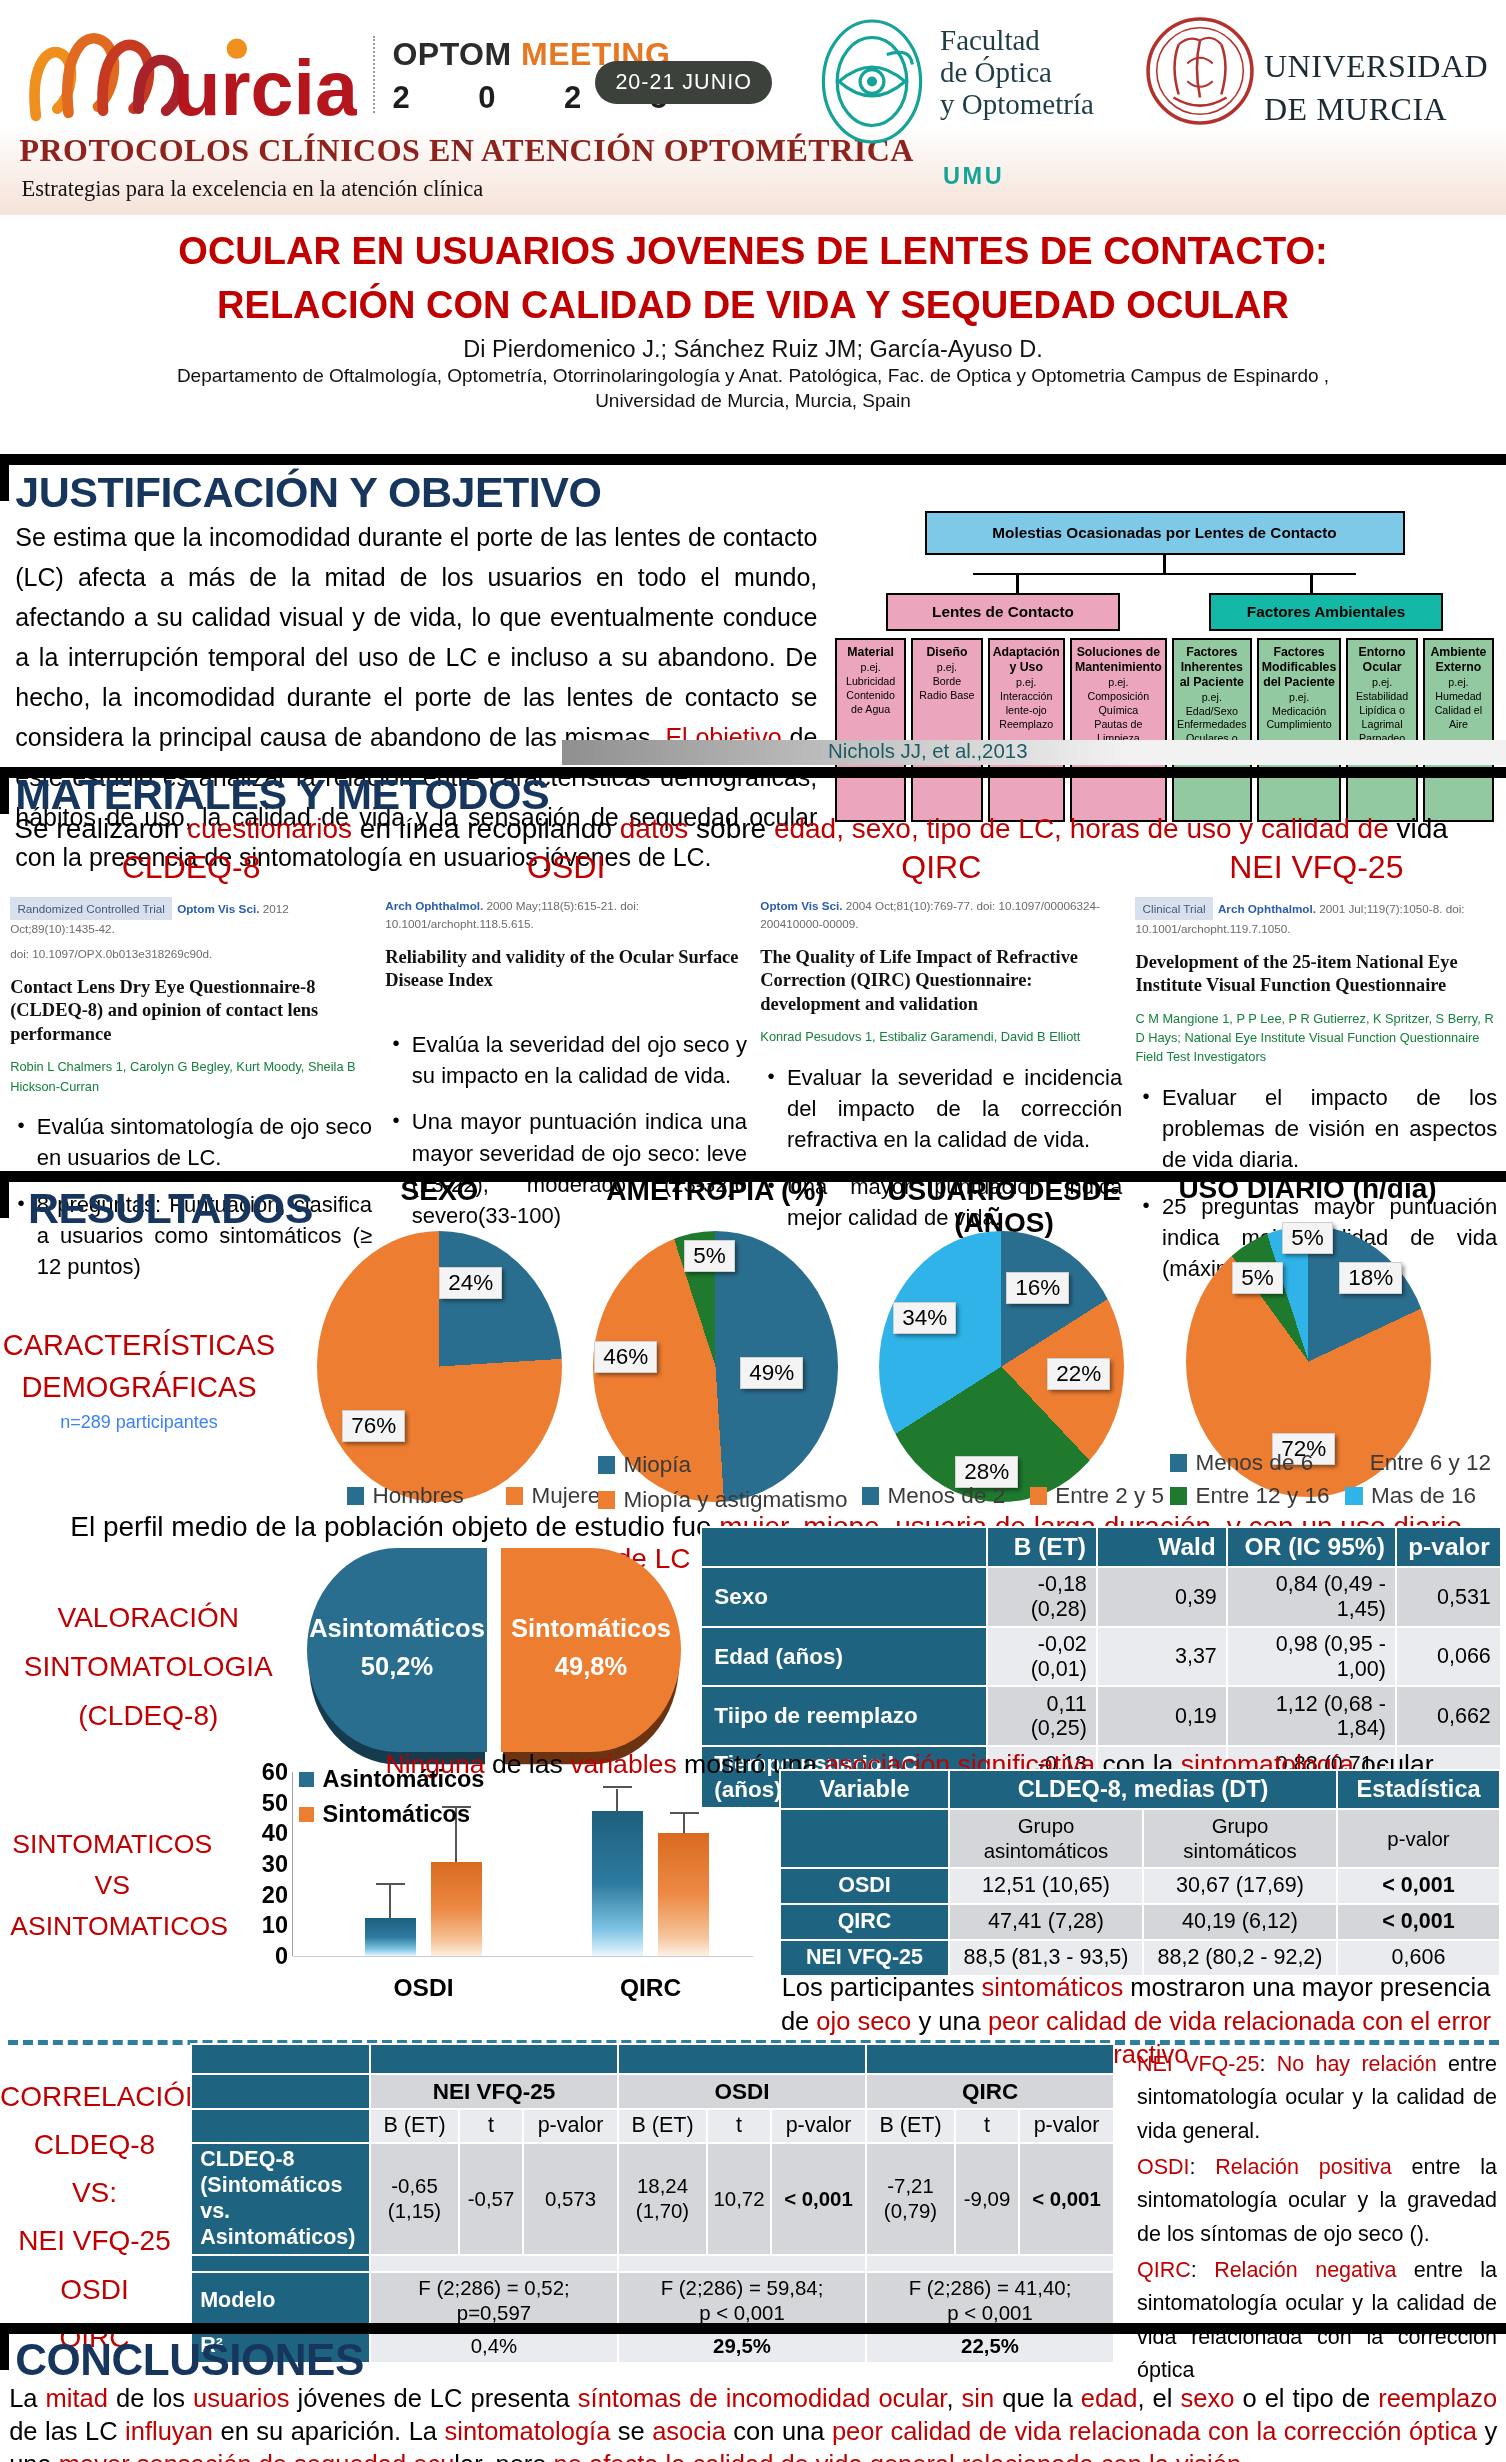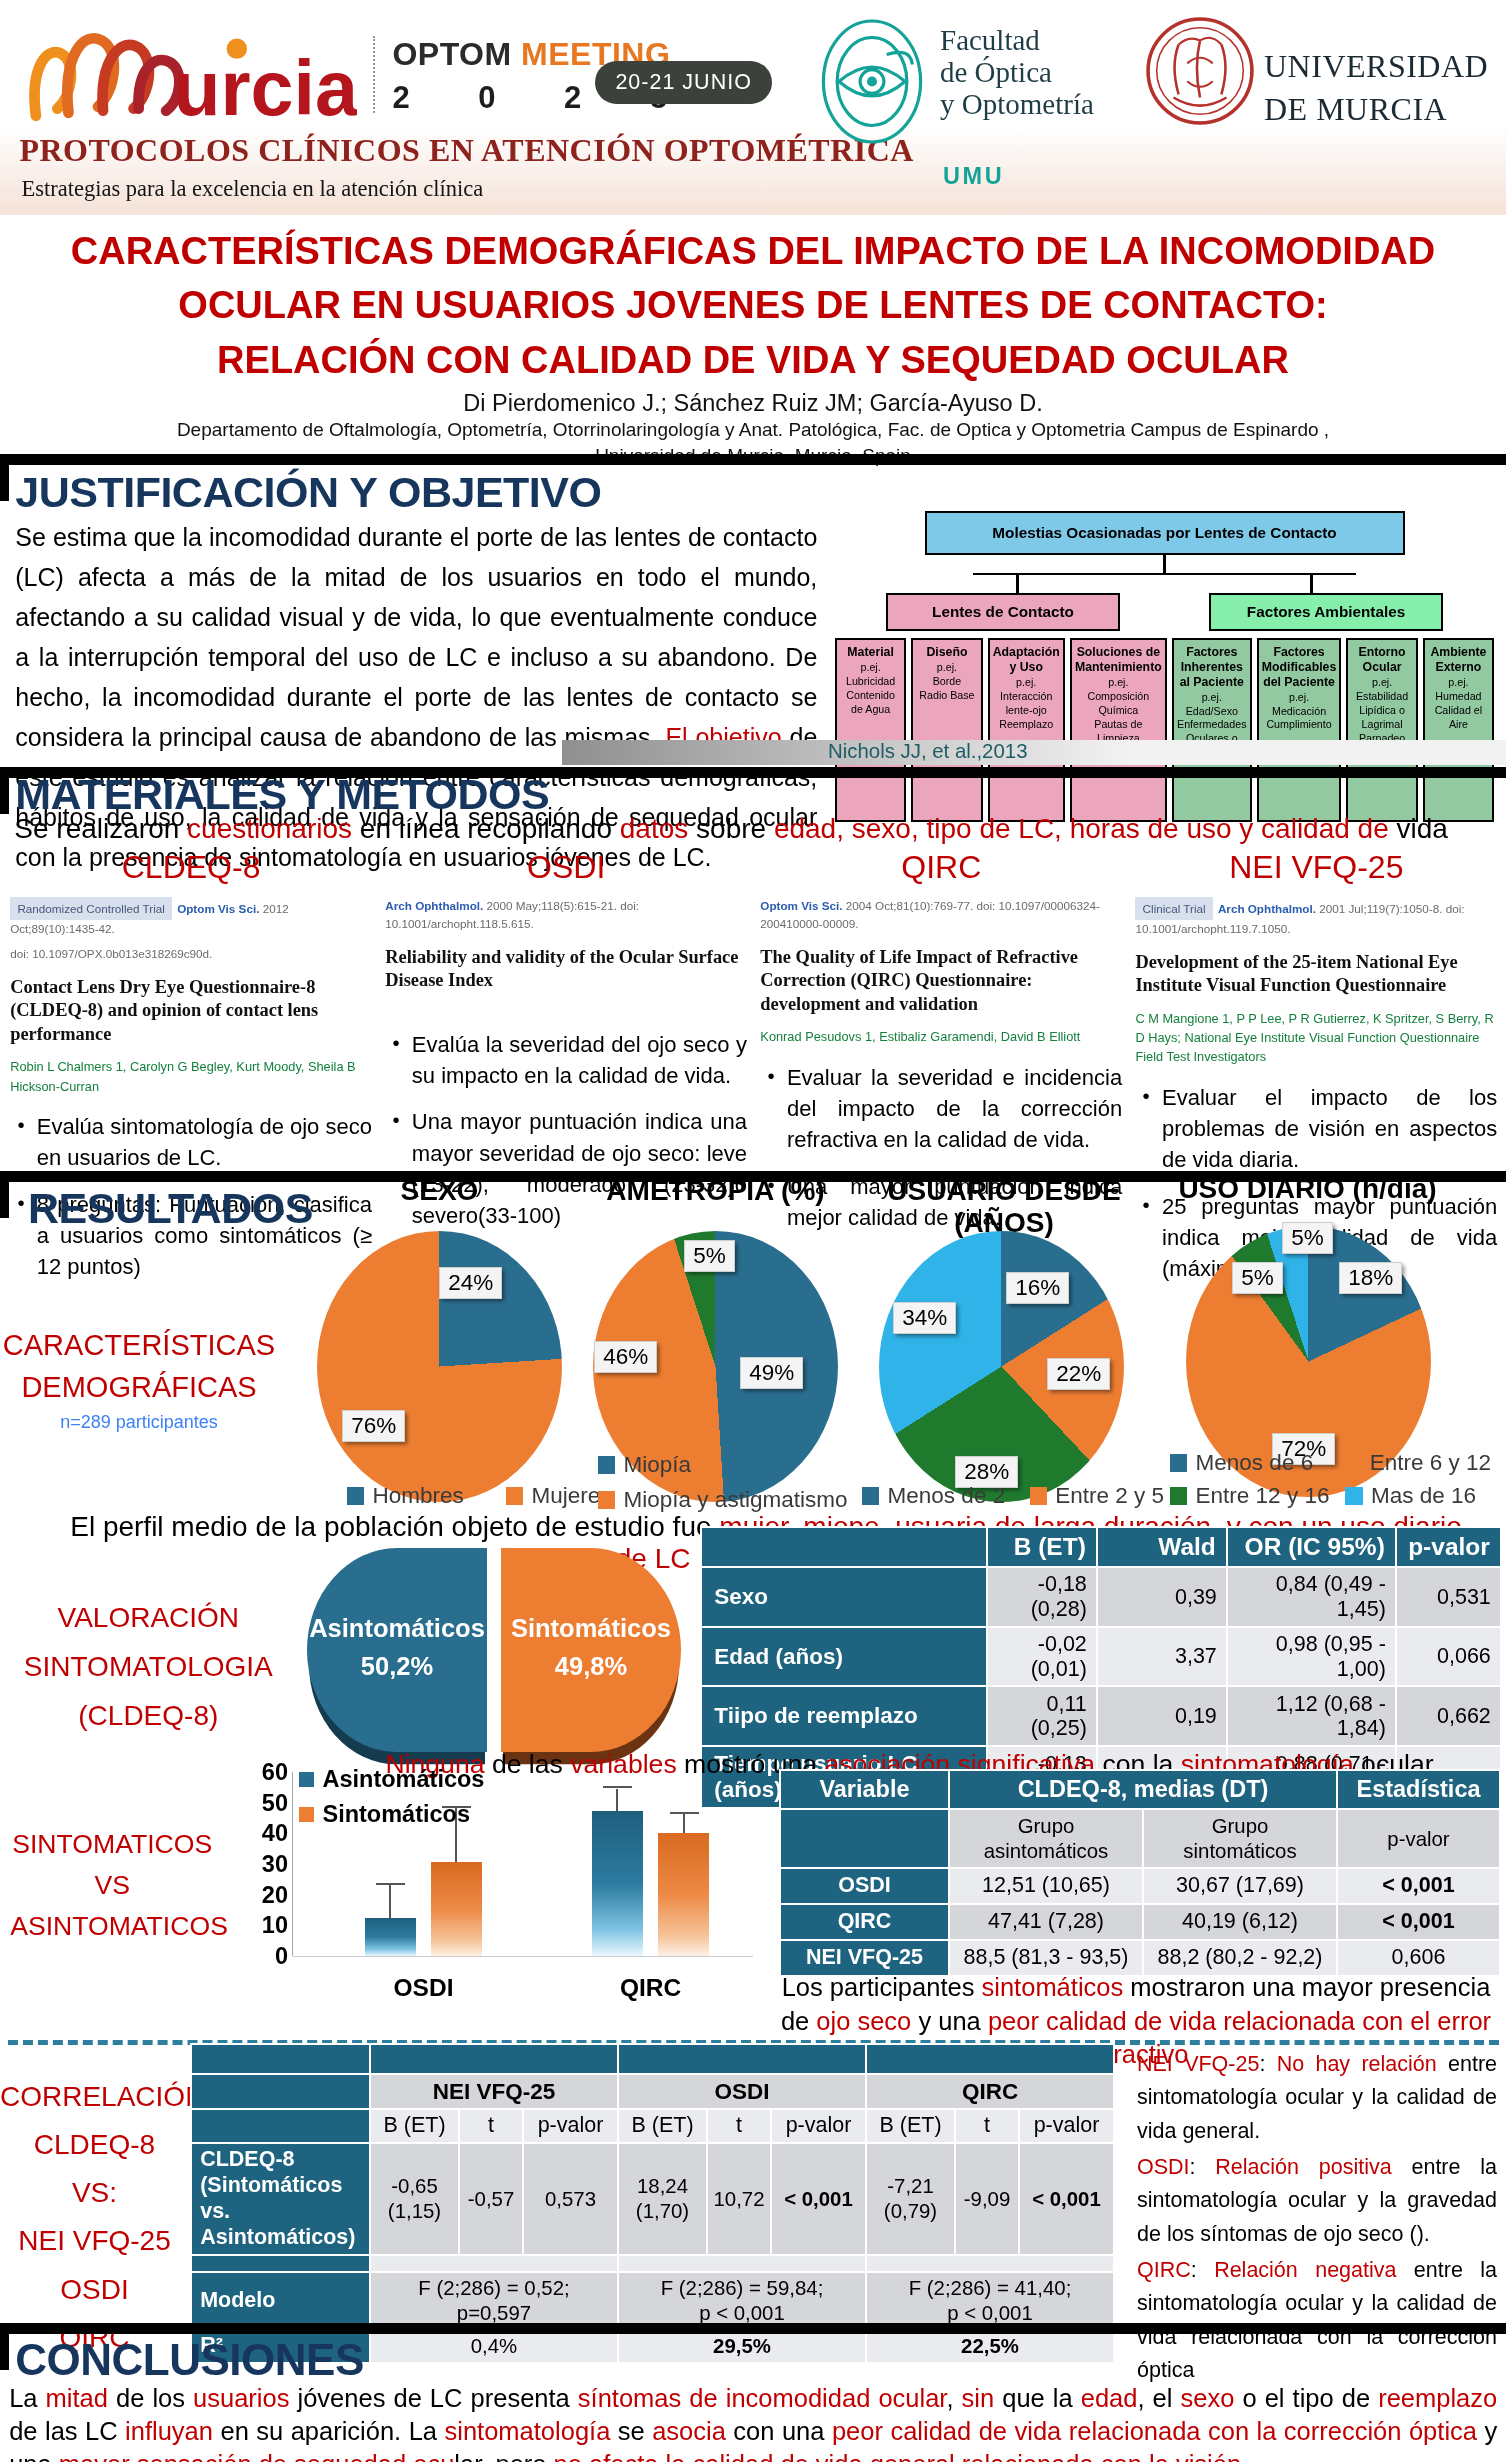--- a/index.html
+++ b/index.html
@@ -47,21 +47,21 @@
 
   
   #diagram { position:absolute; left:835px; top:511px; width:659px; }
   .dg-box { border:2.6px solid #000; text-align:center; font-weight:bold; }
   #dg-root { width:480px; margin:0 auto; background:#7ec9e8; font-size:15.3px; padding:11.2px 5.1px; }
   .dg-vline { width:2.6px; height:17.4px; background:#000; margin:0 auto; }
   #dg-hline-top { height:2.6px; background:#000; width:58%; margin:0 auto; }
   #dg-branch-row { display:flex; justify-content:space-between; padding:0 51px; }
   .dg-branch { width:234px; font-size:15.3px; padding:8.2px 4.1px; }
   .dg-branch.pink { background:#eba6bd; }
-  .dg-branch.green { background:#86efac; }
+  .dg-branch.green { background:#14b8a6; }
   #dg-hlines { display:flex; justify-content:space-between; padding:0 36px; }
   #dg-leaf-row { display:flex; gap:5.1px; margin-top:7.2px; }
   .dg-leaf { flex:1 1 0; border:2.6px solid #000; padding:5.1px 3.1px; min-height:184px; text-align:center; }
   .dg-leaf.pink { background:#eba6bd; }
   .dg-leaf.green { background:#93c9a0; }
   .dg-leaf .t { font-weight:bold; font-size:12.3px; line-height:1.2; }
   .dg-leaf .l { font-size:10.7px; line-height:1.3; margin-top:1px; }
   #dg-caption-strip { position:absolute; left:562px; top:740px; width:944px; height:24.5px;
     background:linear-gradient(90deg,#8f8f8f,#f2f2f2 60%); }
   #dg-caption { position:absolute; left:828px; top:740px; font-size:20.4px; color:#1d5d63; }
@@ -218,21 +218,20 @@
           <path d="M58,162 q52,32 104,0" stroke-width="5"></path>
           <path d="M85,95 q25,-22 50,0 M85,130 q25,22 50,0" stroke-width="4"></path>
         </g>
       </svg>
     </div>
     <div id="univ-name" style="white-space:pre-line;">UNIVERSIDAD
 DE MURCIA</div>
   </div>
 
   <div id="title-block">
-    <div class="title-line">CARACTERÍSTICAS DEMOGRÁFICAS DEL IMPACTO DE LA INCOMODIDAD</div>
     <div class="title-line">OCULAR EN USUARIOS JOVENES DE LENTES DE CONTACTO:</div>
     <div class="title-line">RELACIÓN CON CALIDAD DE VIDA Y SEQUEDAD OCULAR</div>
     <div id="authors">Di Pierdomenico  J.; Sánchez Ruiz JM; García-Ayuso D.</div>
     <div class="affil-line">Departamento de Oftalmología, Optometría, Otorrinolaringología y Anat. Patológica, Fac. de Optica y Optometria Campus de Espinardo ,</div>
     <div class="affil-line">Universidad de Murcia, Murcia, Spain</div>
   </div>
 
   <div class="sec-bar" style="top:454px;"></div>
   <div class="sec-heading" style="left:15.3px; top:468px;">JUSTIFICACIÓN Y OBJETIVO</div>
   <div id="just-par"><span class="c-k">Se estima que la incomodidad durante el porte de las lentes de contacto (LC) afecta a más de la mitad de los usuarios en todo el mundo, afectando a su calidad visual y de vida, lo que eventualmente conduce a la interrupción temporal del uso de  LC e incluso a su abandono. De hecho, la incomodidad durante el porte de las lentes de  contacto se considera la principal causa de abandono de las mismas. </span><span class="c-r">El objetivo</span><span class="c-k"> de este estudio es analizar la relación entre características demográficas, hábitos de uso, la calidad de vida y la sensación de sequedad ocular con la presencia de sintomatología en usuarios jóvenes de LC.</span></div>

